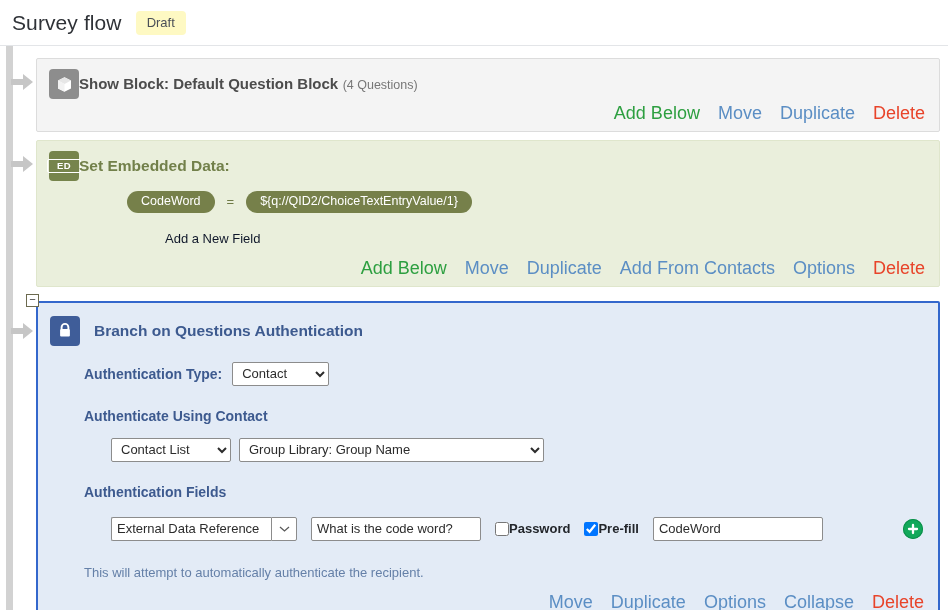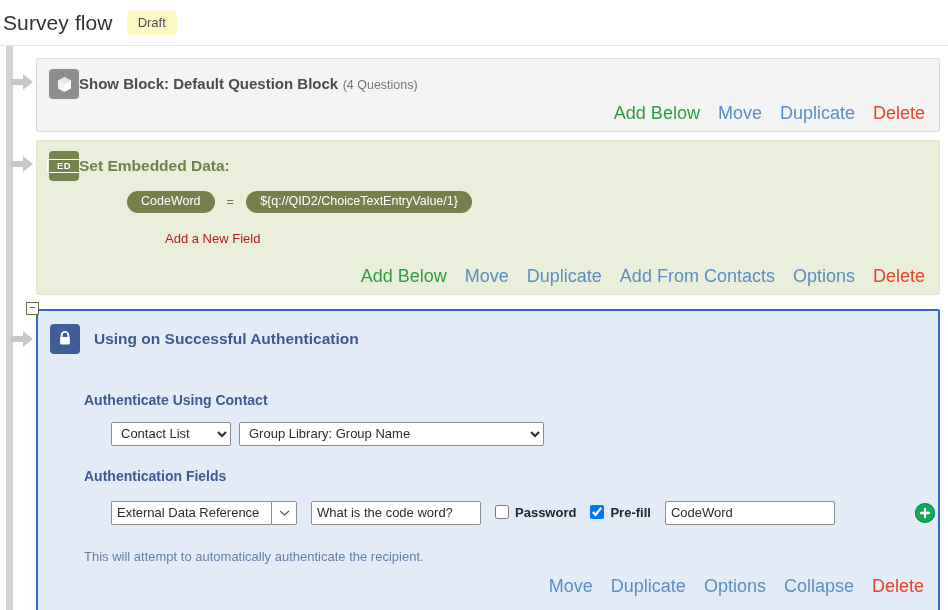--- a/index.html
+++ b/index.html
@@ -11,21 +11,21 @@
     overflow: hidden;
     position: relative;
   }
 
   
   .page-header {
     height: 46px;
     border-bottom: 1px solid #e3e5e8;
     display: flex;
     align-items: center;
-    padding-left: 3px;
+    padding-left: 12px;
     gap: 14px;
   }
   .page-title {
     font-size: 21px;
     color: #2f3237;
     font-weight: 400;
     letter-spacing: .1px;
   }
   .draft-badge {
     background: #fef9c3;
@@ -128,22 +128,22 @@
     background: #76804a;
     color: #ffffff;
     border-radius: 11px;
     font-size: 12.5px;
     padding: 4px 14px 5px 14px;
     line-height: 1;
     white-space: nowrap;
   }
   .eq { color: #6f7a46; font-size: 13px; }
   .ed-addfield {
-    margin: 18px 0 8px 38px;
-    color: #b91c1c;
+    margin: 18px 0 0 38px;
+    color: #0f172a;
     font-size: 13px;
     cursor: pointer;
   }
   .ed-el .links { padding-top: 12px; }
 
   
   .branch-el {
     background: #e3ebf6;
     border: 2px solid #3367cc;
     border-top-width: 2px;
@@ -200,21 +200,21 @@
     width: 26px;
     border-radius: 0 2px 2px 0;
     display: flex; align-items: center; justify-content: center;
     padding: 0;
     color: #4a4a4a;
     cursor: pointer;
   }
   .txt-q { width: 170px; height: 26px; }
   .txt-prefill { width: 170px; height: 26px; }
 
-  .chk-wrap { display:flex; align-items:flex-start; gap:6px; }
+  .chk-wrap { display:flex; align-items:flex-end; }
   .chk-label { font-size: 13px; font-weight: bold; color: #23262b; }
   input[type=checkbox] { width:14px; height:14px; margin:0; cursor:pointer; }
 
   .plus-btn {
     width: 20px; height: 20px; border-radius: 50%;
     background: #12a85a;
     display: flex; align-items: center; justify-content: center;
     cursor: pointer;
     box-shadow: 0 0 0 1px #0d8f4b inset;
   }
@@ -308,25 +308,31 @@
     <div class="el branch-el">
       <div class="collapse-toggle">−</div>
 
       <div class="el-head">
         <div class="badge-icon icon-lock">
           <svg width="16" height="17" viewBox="0 0 16 17">
             <path d="M4.6 7.2V5.3a3.4 3.4 0 0 1 6.8 0v1.9" fill="none" stroke="#ffffff" stroke-width="1.9"></path>
             <rect x="3.1" y="7" width="9.8" height="7.6" rx="1.1" fill="#ffffff"></rect>
           </svg>
         </div>
-        <span class="el-title">Using on Successful Authentication</span>
+        <span class="el-title">Branch on Questions Authentication</span>
       </div>
 
       <div class="branch-body">
 
+        <div class="inline-row">
+          <span class="sec-label">Authentication Type:</span>
+          <select class="sel sel-auth">
+            <option>Contact</option>
+          </select>
+        </div>
 
         <div class="row-gap">
           <div class="sec-label">Authenticate Using Contact</div>
           <div class="inline-row sub-indent" style="margin-top:14px; gap:8px;">
             <select class="sel sel-list">
               <option>Contact List</option>
             </select>
             <select class="sel sel-group">
               <option>Group Library: Group Name</option>
             </select>

